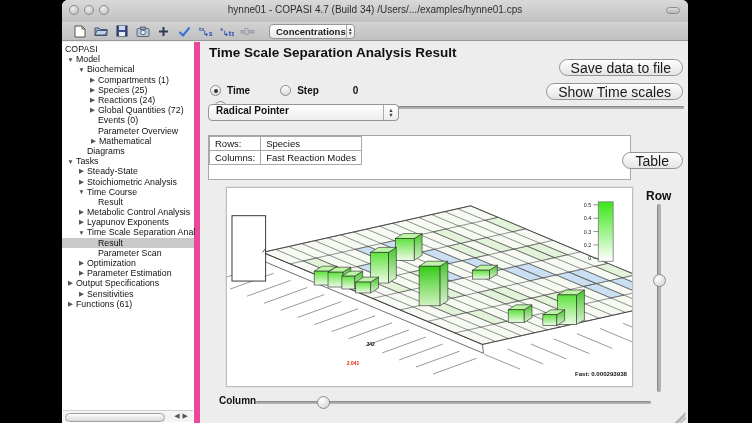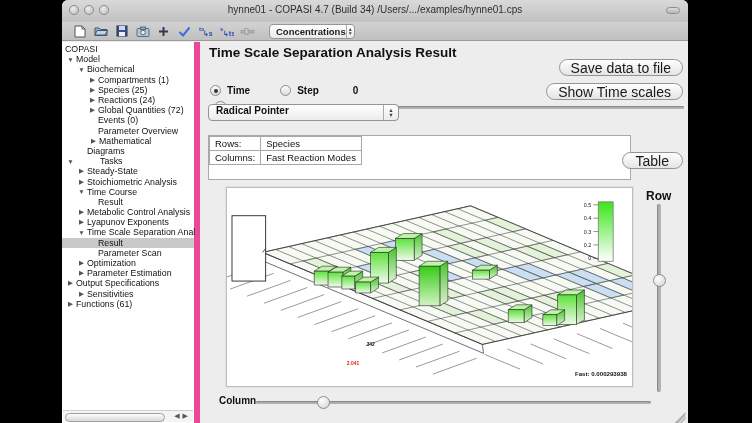--- a/index.html
+++ b/index.html
@@ -199,21 +199,21 @@
           <span>Parameter Overview</span>
         </div>
         <div class="titem" style="padding-left: 26px;">
           <span class="arr">▶</span>
           <span>Mathematical</span>
         </div>
         <div class="titem" style="padding-left: 14px;">
           <span class="arr"></span>
           <span>Diagrams</span>
         </div>
-        <div class="titem" style="padding-left: 3px; gap: 24px;">
+        <div class="titem" style="padding-left: 3px;">
           <span class="arr">▼</span>
           <span>Tasks</span>
         </div>
         <div class="titem" style="padding-left: 14px;">
           <span class="arr">▶</span>
           <span>Steady-State</span>
         </div>
         <div class="titem" style="padding-left: 14px;">
           <span class="arr">▶</span>
           <span>Stoichiometric Analysis</span>

